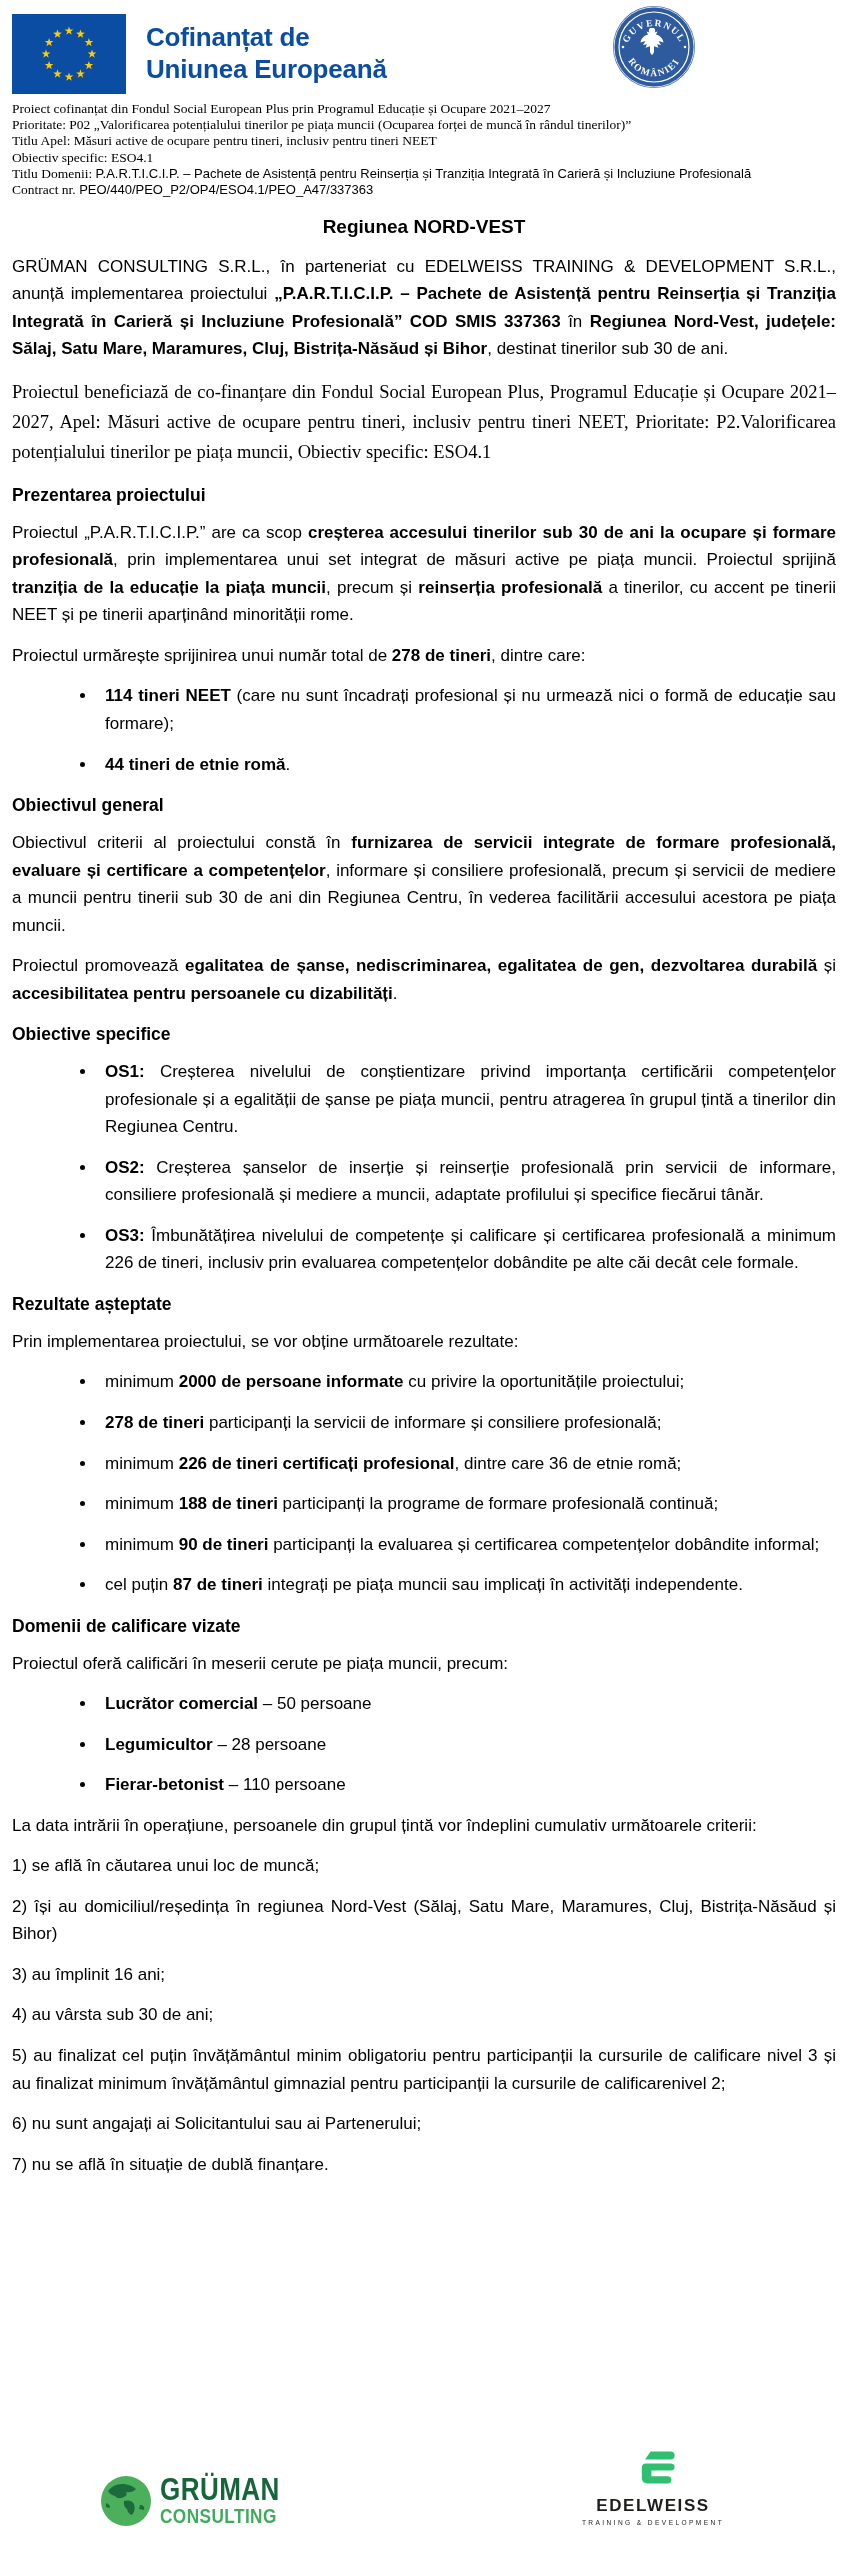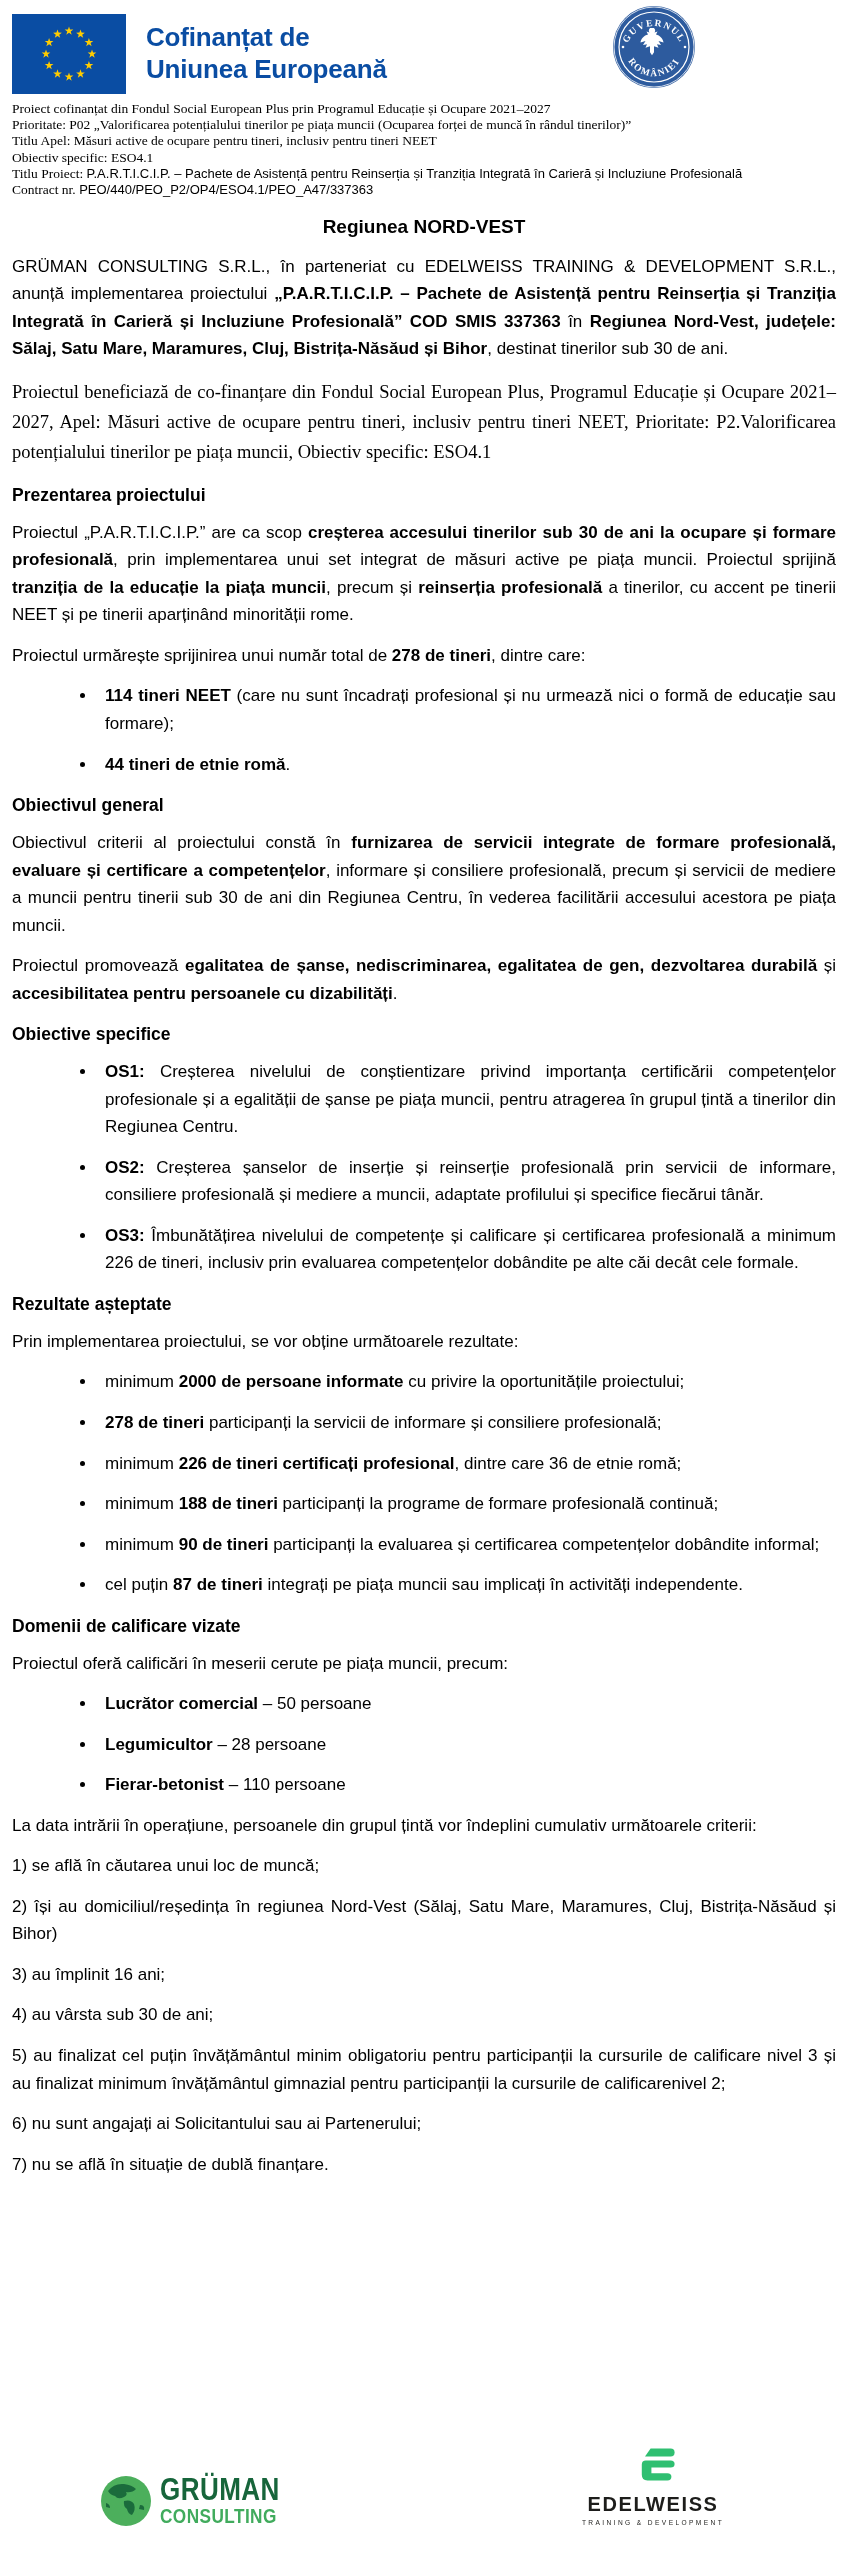--- a/index.html
+++ b/index.html
@@ -29,21 +29,21 @@
   ul.bullets{margin:13px 0;padding-left:85px;}
   ul.bullets li{margin:13px 0;font-size:17px;line-height:1.62;text-align:justify;padding-left:8px;}
   b{font-weight:700;}
   
   .footer{position:absolute;left:0;right:0;bottom:18px;height:90px;}
   .gruman{position:absolute;left:100px;bottom:14px;display:flex;align-items:center;gap:8px;}
   .gruman-text{display:flex;flex-direction:column;transform:scaleX(.84);transform-origin:left center;}
   .gruman-name{color:#17653b;font-weight:700;font-size:31px;line-height:1;letter-spacing:.5px;}
   .gruman-sub{color:#41ab5d;font-weight:700;font-size:20.5px;line-height:1.1;letter-spacing:.5px;}
   .edelweiss{position:absolute;left:598px;bottom:16px;width:110px;display:flex;flex-direction:column;align-items:center;}
-  .edelweiss-name{color:#1d1d1b;font-weight:800;font-size:20px;letter-spacing:1.6px;margin-top:5px;white-space:nowrap;}
+  .edelweiss-name{color:#1d1d1b;font-weight:800;font-size:17px;letter-spacing:1.6px;margin-top:5px;white-space:nowrap;}
   .edelweiss-sub{color:#1d1d1b;font-size:6.6px;letter-spacing:2.4px;margin-top:3px;white-space:nowrap;}
 </style>
 </head>
 <body>
 
 <div class="page">
 
   <div class="header-row">
     <div class="eu-block">
       <svg class="eu-flag" width="114" height="80" viewBox="0 0 114 80">
@@ -91,21 +91,21 @@
         </g>
       </svg>
     </div>
   </div>
 
   <div class="project-info">
       <div class="info-line"><span>Proiect cofinanțat din Fondul Social European Plus prin Programul Educație și Ocupare 2021–2027</span></div>
       <div class="info-line"><span>Prioritate: P02 „Valorificarea potențialului tinerilor pe piața muncii (Ocuparea forței de muncă în rândul tinerilor)”</span></div>
       <div class="info-line"><span>Titlu Apel: Măsuri active de ocupare pentru tineri, inclusiv pentru tineri NEET</span></div>
       <div class="info-line"><span>Obiectiv specific: ESO4.1</span></div>
-      <div class="info-line"><span>Titlu Proiect: </span><span class="sans">P.A.R.T.I.C.I.P. – Pachete de Asistență pentru Reinserția și Tranziția Integrată în Carieră și Incluziune Profesională</span></div>
+      <div class="info-line"><span>Titlu Domenii: </span><span class="sans">P.A.R.T.I.C.I.P. – Pachete de Asistență pentru Reinserția și Tranziția Integrată în Carieră și Incluziune Profesională</span></div>
       <div class="info-line"><span>Contract nr. </span><span class="sans"> PEO/440/PEO_P2/OP4/ESO4.1/PEO_A47/337363</span></div>
     </div>
 
   <div class="doc-title">
     <div>Regiunea NORD-VEST</div>
   </div>
 
   <div class="doc-body">
       <p class="para"><span>GRÜMAN CONSULTING S.R.L., în parteneriat cu EDELWEISS TRAINING &amp; DEVELOPMENT S.R.L., anunță implementarea proiectului </span><b>„P.A.R.T.I.C.I.P. – Pachete de Asistență pentru Reinserția și Tranziția Integrată în Carieră și Incluziune Profesională” COD SMIS 337363</b><span> în </span><b>Regiunea Nord-Vest, județele: Sălaj, Satu Mare, Maramures, Cluj, Bistrița-Năsăud și Bihor</b><span>, destinat tinerilor sub 30 de ani.</span></p>
       <p class="para serif"><span>Proiectul beneficiază de co-finanțare din Fondul Social European Plus, Programul Educație și Ocupare 2021–2027, Apel: Măsuri active de ocupare pentru tineri, inclusiv pentru tineri NEET, Prioritate: P2.Valorificarea potențialului tinerilor pe piața muncii, Obiectiv specific: ESO4.1</span></p>

